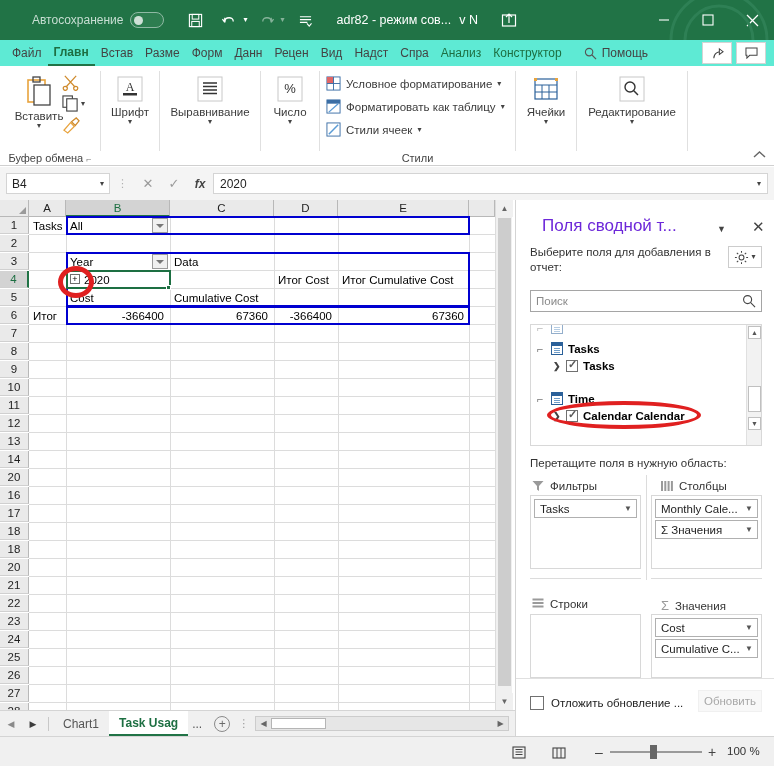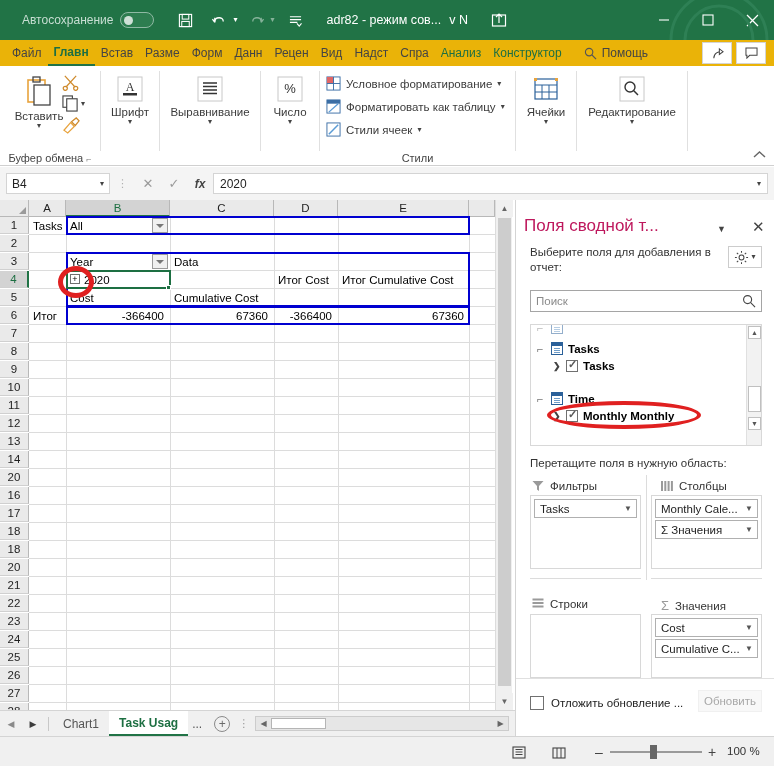--- a/index.html
+++ b/index.html
@@ -14,21 +14,21 @@
 
   
   #titlebar {
     position: absolute; left: 0; top: 0; width: 774px; height: 40px;
     background: #217346;
     color: #ffffff;
     display: flex; align-items: center;
   }
   .tb-autosave {
     display: flex; align-items: center; gap: 7px;
-    margin-left: 22px;
+    margin-left: 32px;
   }
   .tb-autosave-label { font-size: 12px; color: #c8ded3; }
   .toggle-pill {
     width: 34px; height: 16px; border-radius: 9px;
     border: 1px solid #8fb9a4; background: #2d7d50;
     position: relative;
   }
   .toggle-knob {
     position: absolute; left: 3px; top: 3px;
     width: 9px; height: 9px; border-radius: 50%;
@@ -63,21 +63,21 @@
   }
 
   
   #ribbontabs {
     position: absolute; left: 0; top: 40px; width: 774px; height: 26px;
     background: #217346;
     display: flex; align-items: stretch;
   }
   #ribbontabs-inner {
     position: absolute; left: 0; top: 0; width: 774px; height: 26px;
-    background: #eab308;
+    background: #5eead4;
   }
   .rtab {
     height: 26px; display: flex; align-items: center;
     padding: 0 6px; font-size: 12px; color: #444444;
     white-space: nowrap;
   }
   .rtab.active { color: #1d6f42; font-weight: bold; border-bottom: 2px solid #217346; }
   .rtab.ctx { color: #1d6f42; }
   .rtab-search {
     display: flex; align-items: center; gap: 5px;
@@ -260,22 +260,22 @@
   #zoomthumb { position: absolute; top: 8px; width: 7px; height: 14px; background: #666666; }
   .zoom-pm { position: absolute; top: 7px; color: #444; font-size: 14px; width: 12px; text-align:center;}
   #zoomlabel { position: absolute; top: 8px; font-size: 11.5px; color: #333; }
 
   
   #pane {
     position: absolute; left: 515px; top: 200px; width: 259px; height: 536px;
     background: #ffffff; border-left: 1px solid #d4d4d4;
   }
   #pane-title {
-    position: absolute; left: 8px; top: 16px;
-    font-size: 17px; color: #be185d; white-space: nowrap;
+    position: absolute; left: 26px; top: 16px;
+    font-size: 17px; color: #6d28d9; white-space: nowrap;
   }
   #pane-caret {
     position: absolute; left: 201px; top: 24px; color: #444; font-size: 9px;
   }
   #pane-close {
     position: absolute; left: 236px; top: 18px; color: #444; font-size: 15px;
   }
   #pane-sub {
     position: absolute; left: 14px; top: 45px; width: 185px;
     font-size: 11.5px; color: #333; line-height: 15px;
@@ -938,21 +938,21 @@
     </div>
 
     <div class="fl-table-row" style="top:67px">
       <span class="tree-L">⌐</span>
       <span class="tbl-icon"></span>
       <span>Time</span>
     </div>
     <div class="fl-field-row" style="top:85px">
       <span class="exp-arrow">❯</span>
       <span class="chk on"></span>
-      <span>Monthly Monthly</span>
+      <span>Calendar Calendar</span>
     </div>
 
     <div class="annot-ellipse" style="left:16px;top:76px;width:154px;height:28px;border-width:4px"></div>
 
     <div id="fl-scroll">
       <div class="fl-sb-btn" style="top:1px">▲</div>
       <div class="fl-sb-thumb" style="top:61px"></div>
       <div class="fl-sb-btn" style="top:92px">▼</div>
     </div>
   </div>

